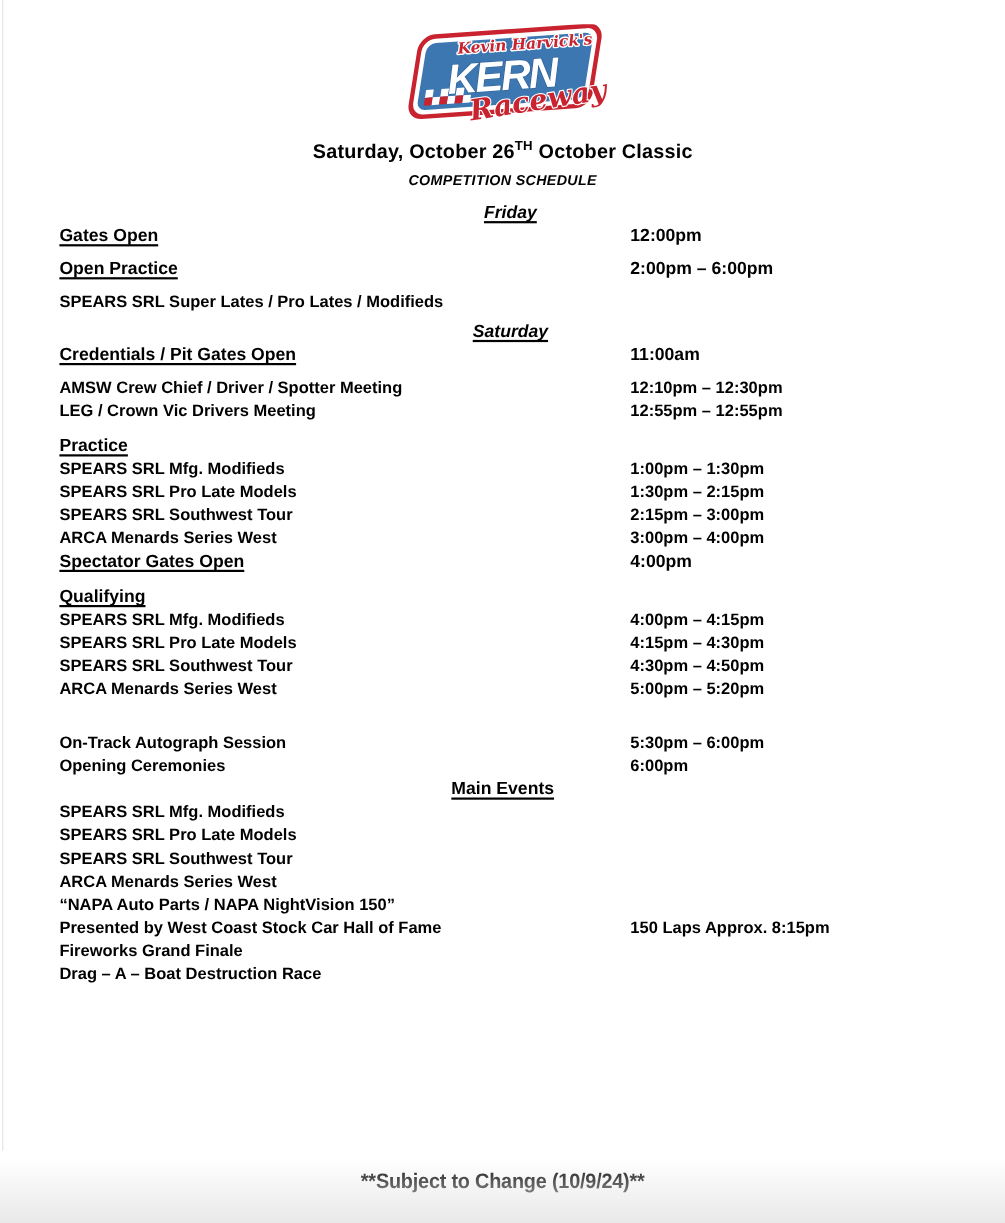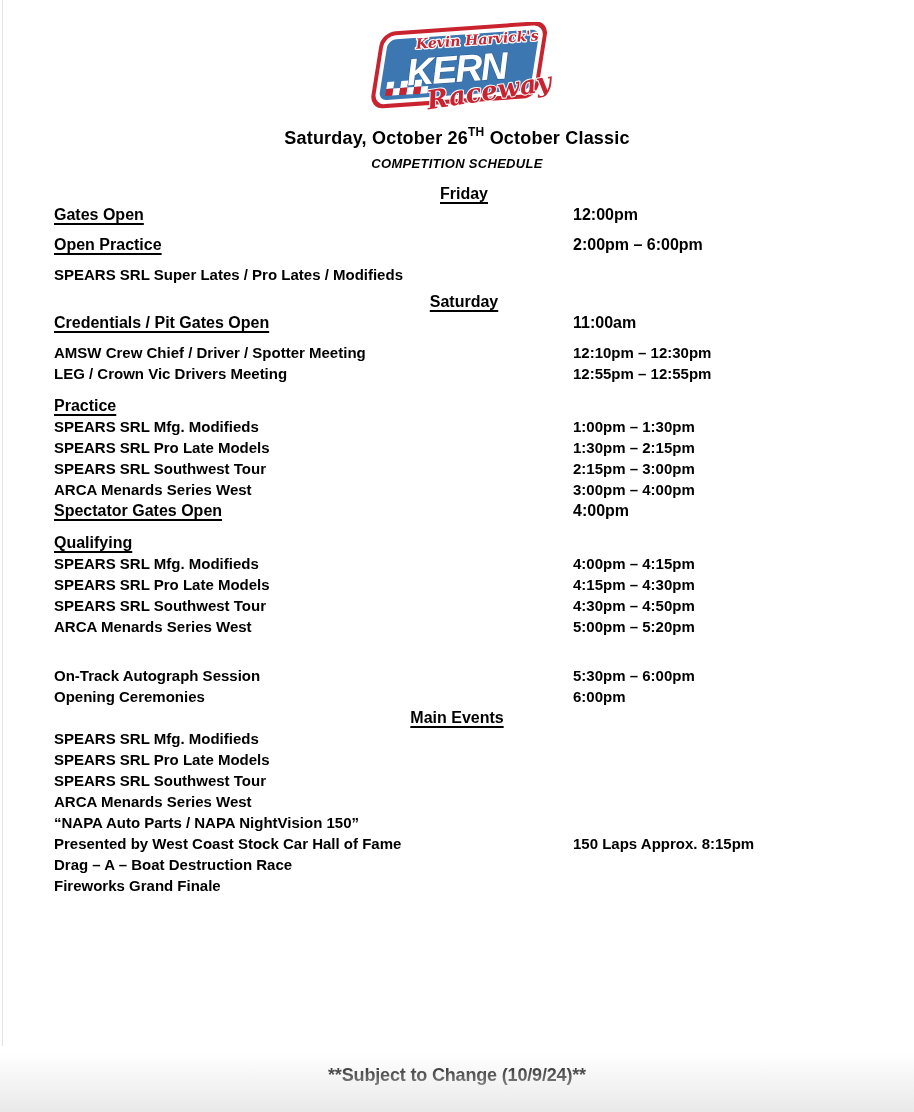--- a/index.html
+++ b/index.html
@@ -13,21 +13,21 @@
   .page { position:relative; width:914px; height:1112px; background:#fff; }
   .left-edge { position:absolute; left:2px; top:0; width:1px; height:1046px; background:#e3e3e3; }
   .logo-wrap { display:flex; justify-content:center; padding-top:22px; }
   .title { text-align:center; font-size:18px; line-height:26px; margin-top:10px; letter-spacing:0.2px; }
   .title sup { font-size:12px; position:relative; top:-1px; }
   .subtitle { text-align:center; font-size:13px; line-height:26px; letter-spacing:0.3px;font-style:italic; }
   .rows { margin-top:0; }
   .row { position:relative; margin:0 40px 0 54px; font-size:15px; line-height:21px; }
   .row .time { position:absolute; left:519px; top:0; white-space:nowrap; }
   .u { text-decoration:underline; text-decoration-thickness:2px; text-underline-offset:3px; }
-  .day { text-align:center; font-size:16px; margin-top:6px; }
+  .day { text-align:center; font-size:16px; margin-top:6px;font-style:italic; }
   .hd { font-size:16px; margin-top:0; margin-bottom:9px; }
   .hd.tight { margin-top:11px; margin-bottom:0; }
   .hd.inline { margin:0;text-align:center; }
   .gap-lg { margin-top:28px; }
   .footer {
     position:absolute; left:0; top:1064px; width:100%;
     text-align:center; font-size:19px; letter-spacing:-0.2px;
     transform:scaleX(0.95);
   }
   .bottom-fade {
@@ -195,24 +195,24 @@
     <div class="row">
       <span class="label">“NAPA Auto Parts / NAPA NightVision 150”</span>
     </div>
 
     <div class="row">
       <span class="label">Presented by West Coast Stock Car Hall of Fame</span>
       <span class="time">150 Laps Approx. 8:15pm</span>
     </div>
 
     <div class="row">
+      <span class="label">Fireworks Grand Finale</span>
+    </div>
+
+    <div class="row">
       <span class="label">Drag – A – Boat Destruction Race</span>
-    </div>
-
-    <div class="row">
-      <span class="label">Fireworks Grand Finale</span>
     </div>
 
   </div>
 
   <div class="footer">**Subject to Change (10/9/24)**</div>
   <div class="bottom-fade"></div>
 </div>
 
 </body></html>

